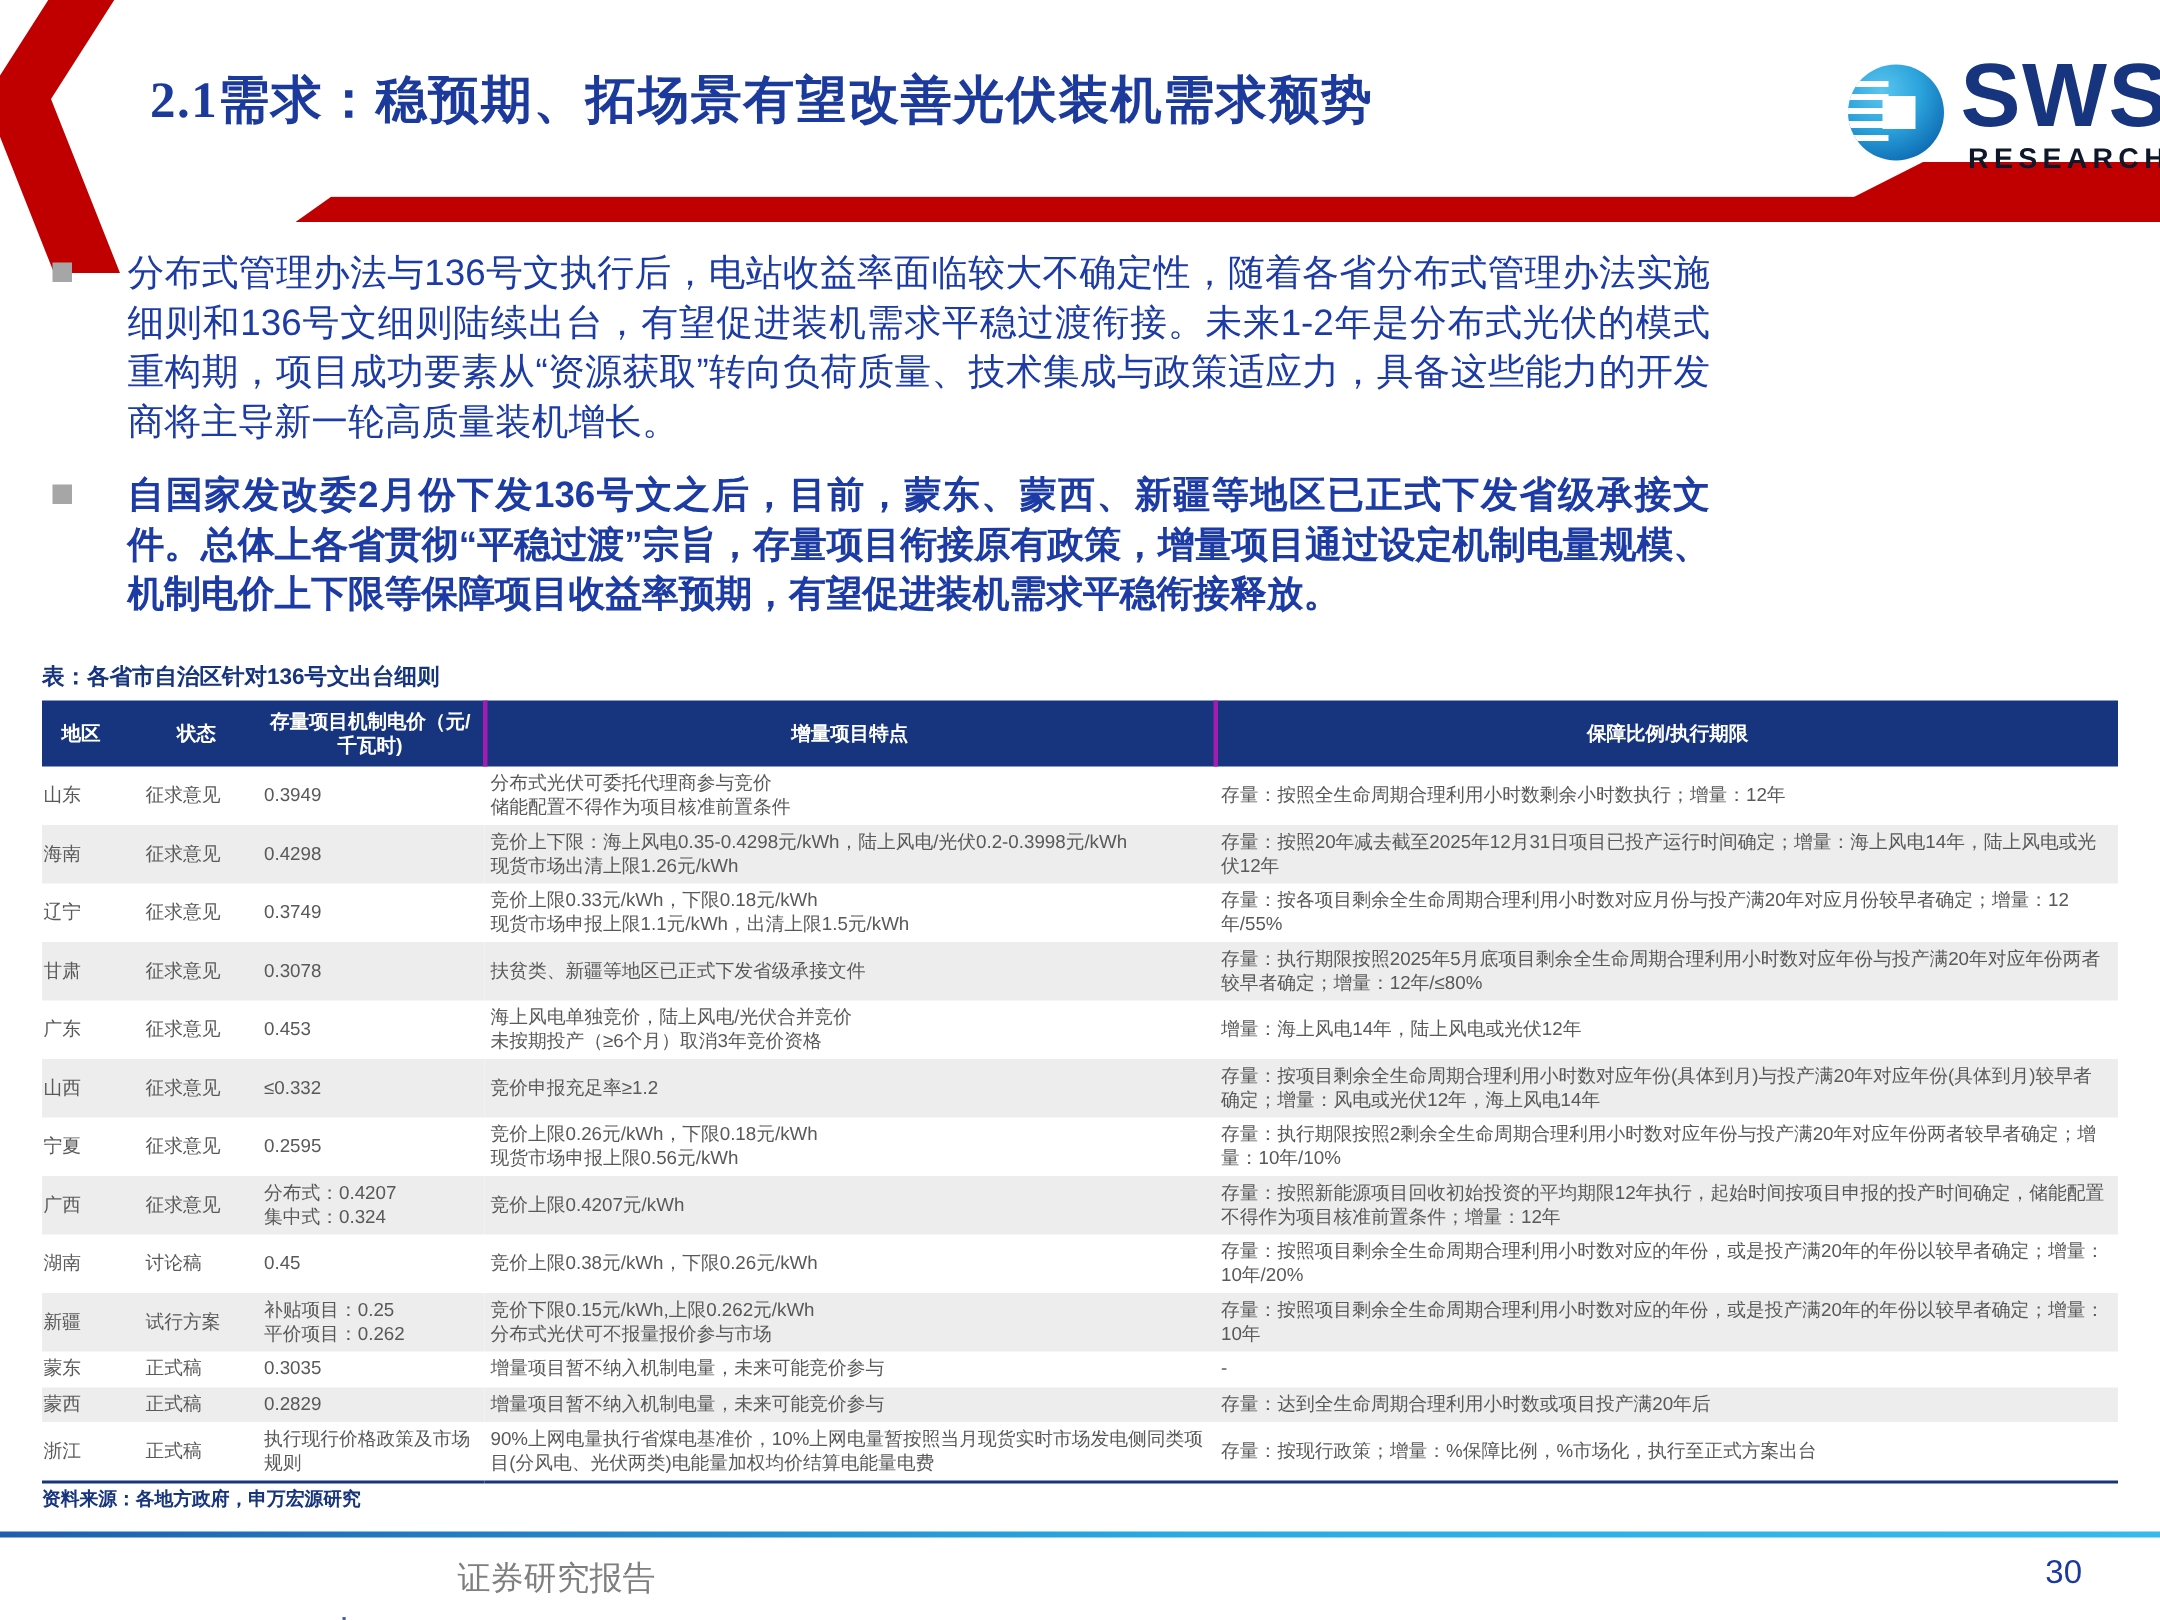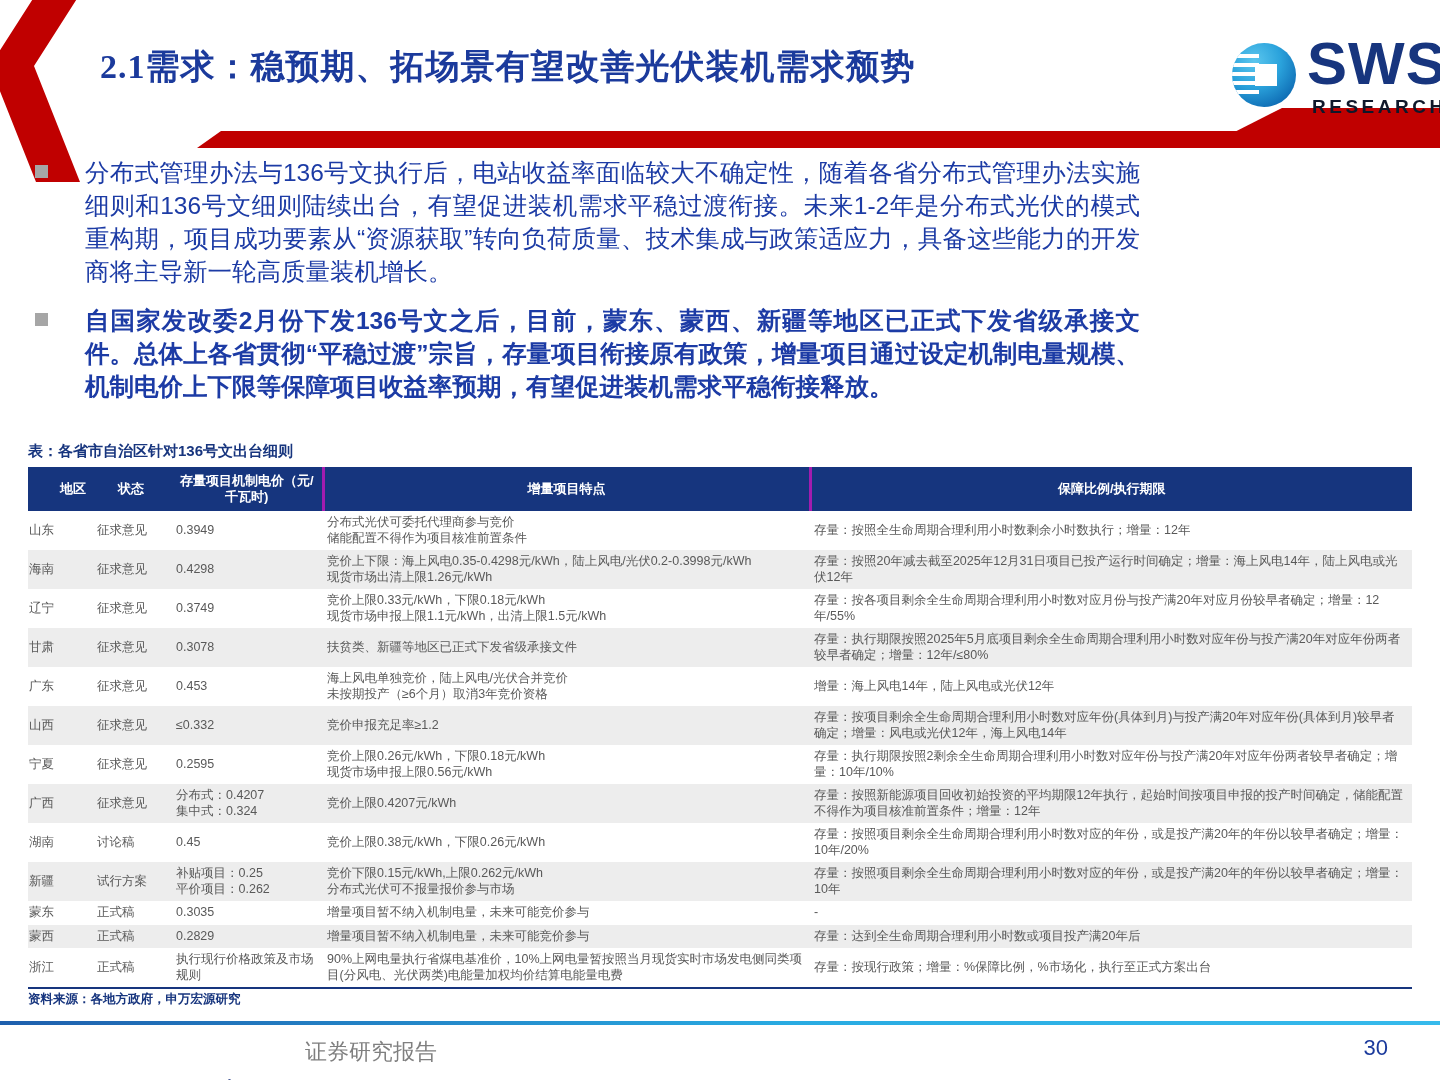--- a/index.html
+++ b/index.html
@@ -31,40 +31,40 @@
     content:"";position:absolute;left:0px;top:11px;width:27px;height:42px;
     background:repeating-linear-gradient(180deg,#ffffff 0 4px,rgba(255,255,255,0) 4px 9px);
   }
   .logo-globe::after{
     content:"";position:absolute;left:23px;top:21px;width:22px;height:22px;background:#ffffff;
   }
   .logo-text{display:flex;flex-direction:column;align-items:flex-end;line-height:1;}
   .logo-sws{font-size:60px;font-weight:800;color:#17357E;letter-spacing:1px;}
   .logo-research{font-size:19px;font-weight:700;color:#0f172a;letter-spacing:3.5px;margin-top:3px;}
   
-  .bullets{position:absolute;left:0;top:156px;width:1164px;}
+  .bullets{position:absolute;left:0;top:166px;width:1164px;}
   .bullet{position:relative;margin-bottom:16px;}
   .bullet .marker{position:absolute;left:35px;top:9px;width:13px;height:13px;background:#A6A6A6;}
   .bullet .text{
     margin-left:85px;margin-right:24px;font-size:24.5px;line-height:33px;
     color:#1C3BA5;text-align:justify;
   }
   .bullet.bold .text{font-weight:700;}
   
   .table-caption{position:absolute;left:28px;top:442px;font-size:15px;font-weight:700;color:#17357E;}
   .data-table{
     position:absolute;left:28px;top:467px;width:1384px;
     border-collapse:collapse;table-layout:fixed;border-bottom:2px solid #17357E;
   }
   .data-table thead th{
     background:#16357E;color:#ffffff;font-size:13px;font-weight:700;
     height:44px;text-align:center;vertical-align:middle;line-height:16px;padding:0 4px;
   }
   .data-table thead th.sep{border-left:3px solid #a21caf;}
-  .data-table thead th:first-child{text-align:right;padding-left:2px;}
+  .data-table thead th:first-child{text-align:left;padding-left:13px;}
   .data-table tbody td{
     font-size:12.5px;color:#595959;line-height:15.5px;
     padding:4px 6px 4px 4px;vertical-align:middle;white-space:pre-wrap;
   }
   .data-table tbody tr:nth-child(even){background:#EDEDED;}
   .data-table td.c-region{padding-left:1px;}
   .data-table td.c-status{padding-left:7px;}
   .data-table td.c-price{padding-left:4px;}
   
   .source-note{position:absolute;left:28px;top:991px;font-size:12.5px;font-weight:700;color:#17357E;}

